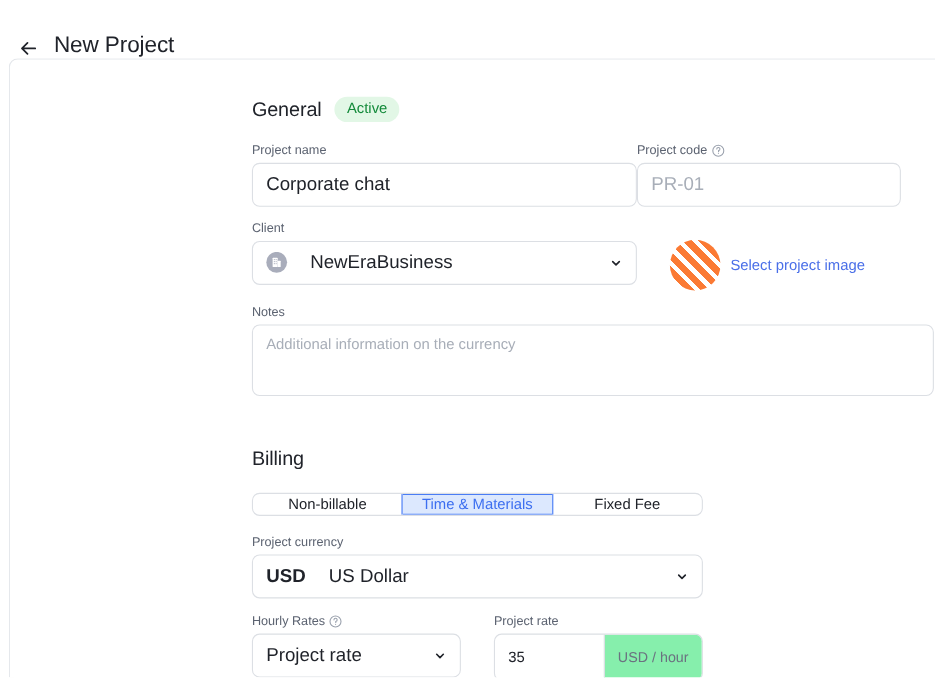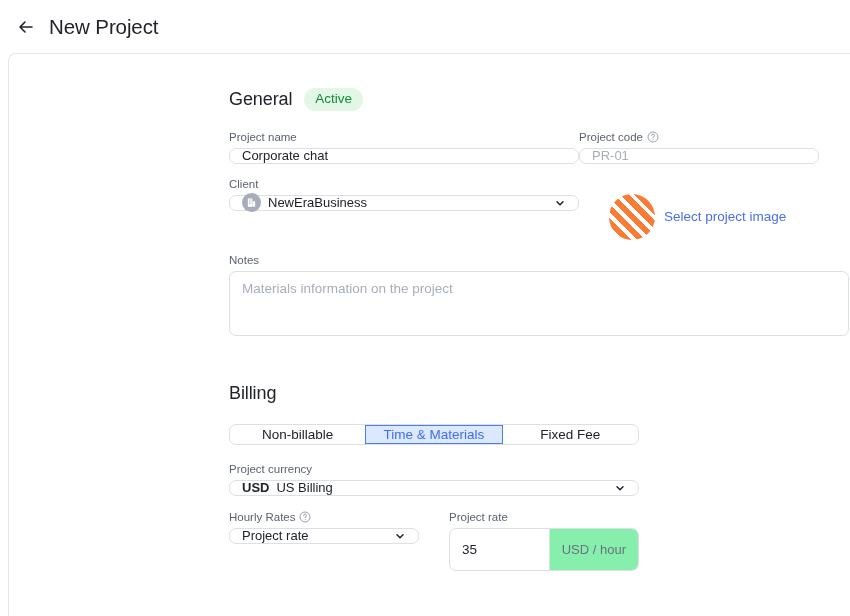--- a/index.html
+++ b/index.html
@@ -9,21 +9,21 @@
     overflow: hidden;
     background: #ffffff;
     font-family: "Liberation Sans", sans-serif;
     -webkit-font-smoothing: antialiased;
   }
 
   
   .topbar {
     height: 53px;
     display: flex;
-    align-items: center;
+    align-items: flex-end;
     padding-left: 17px;
     gap: 14px;
   }
   .back-arrow {
     width: 18px; height: 18px;
     display: flex; align-items: center; justify-content: center;
     color: #20232a;
     cursor: pointer;
   }
   .page-title {
@@ -85,34 +85,34 @@
   .help-icon {
     width: 12px; height: 12px;
     display: inline-flex;
     color: #9aa1ad;
   }
 
   .input, .select, .textarea {
     border: 1px solid #dcdfe4;
     border-radius: 7px;
     background: #fff;
-    font-size: 13px;
-    color: #20232a;
-    height: 16px;
+    font-size: 17px;
+    color: #20232a;
+    height: 40px;
     display: flex;
     align-items: center;
     padding: 0 12px;
   }
   .input.ph, .textarea .ph { color: #a8aeb8; }
   .select {
     justify-content: space-between;
     cursor: pointer;
   }
   .select .sel-left {
-    display: flex; align-items: center; gap: 7px;
+    display: flex; align-items: center; gap: 21px;
     overflow: hidden; white-space: nowrap;
   }
   .chev { color: #20232a; display: flex; flex-shrink: 0; }
 
   .textarea {
     height: 65px;
     align-items: flex-start;
     padding-top: 9px;
     font-size: 13.5px;
   }
@@ -268,40 +268,40 @@
 
       <div class="img-picker" style="margin-left:30px">
         <span class="img-circle"></span>
         <span class="img-link">Select project image</span>
       </div>
     </div>
 
     <div class="field" style="width:620px; margin-top:14px">
       <span class="label">Notes</span>
       <div class="textarea">
-        <span class="ph">Materials information on the project</span>
+        <span class="ph">Additional information on the currency</span>
       </div>
     </div>
 
     <div class="section-head" style="margin-top:47px">
       <span class="section-title">Billing</span>
     </div>
 
     <div class="segmented">
       <div class="seg">Non-billable</div>
       <div class="seg active">Time &amp; Materials</div>
       <div class="seg">Fixed Fee</div>
     </div>
 
     <div class="field" style="width:410px; margin-top:18px">
       <span class="label">Project currency</span>
       <div class="select">
         <span class="sel-left">
           <span class="bold">USD</span>
-          <span>US Billing</span>
+          <span>US Dollar</span>
         </span>
         <span class="chev">
           <svg width="12" height="12" viewBox="0 0 12 12" fill="none" stroke="currentColor" stroke-width="1.5" stroke-linecap="round" stroke-linejoin="round">
             <path d="M3 4.8L6 7.8l3-3"></path>
           </svg>
         </span>
       </div>
     </div>
 
     <div class="row" style="margin-top:15px">

